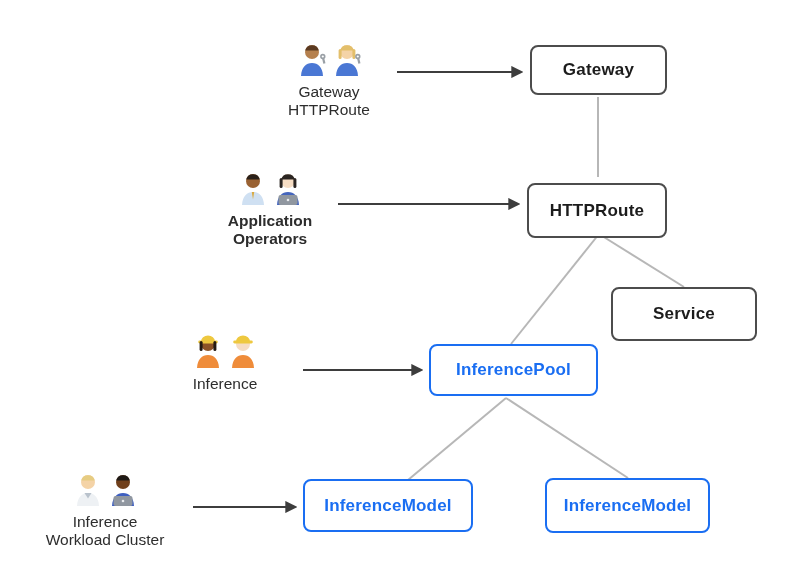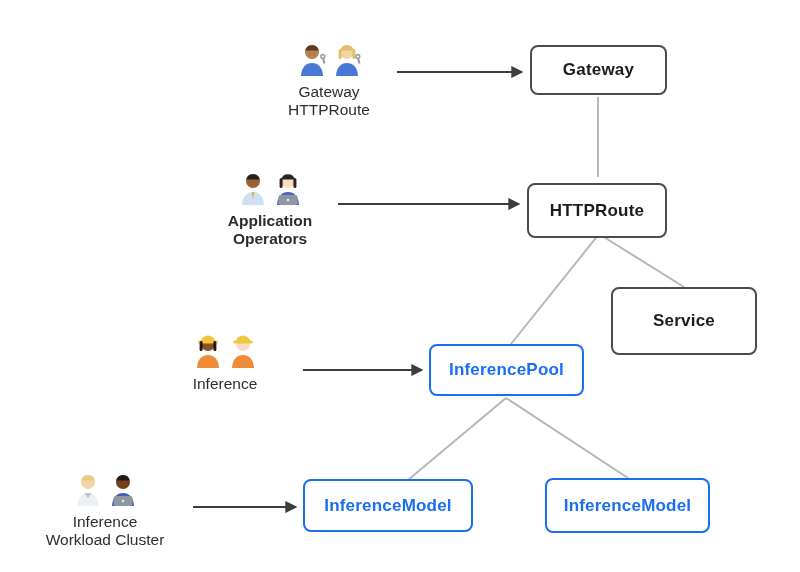--- a/index.html
+++ b/index.html
@@ -43,23 +43,23 @@
     <line class="arrow-line" x1="397" y1="72" x2="521" y2="72" marker-end="url(#ah)"></line>
     <line class="arrow-line" x1="338" y1="204" x2="518" y2="204" marker-end="url(#ah)"></line>
     <line class="arrow-line" x1="303" y1="370" x2="421" y2="370" marker-end="url(#ah)"></line>
     <line class="arrow-line" x1="193" y1="507" x2="295" y2="507" marker-end="url(#ah)"></line>
   </svg>
 
   <div class="node" style="left:530px;top:45px;width:137px;height:50px;">Gateway</div>
 
   <div class="node" style="left:527px;top:183px;width:140px;height:55px;">HTTPRoute</div>
 
-  <div class="node" style="left:611px;top:287px;width:146px;height:68px;">Service</div>
+  <div class="node" style="left:611px;top:287px;width:146px;height:54px;">Service</div>
 
-  <div class="node blue" style="left:429px;top:344px;width:155px;height:52px;">InferencePool</div>
+  <div class="node blue" style="left:429px;top:344px;width:169px;height:52px;">InferencePool</div>
 
   <div class="node blue" style="left:303px;top:479px;width:170px;height:53px;">InferenceModel</div>
 
   <div class="node blue" style="left:545px;top:478px;width:165px;height:55px;">InferenceModel</div>
 
   <div class="actor" style="left:249px;top:36px;">
     <div class="people">
         <svg viewBox="0 0 30 36" width="30" height="36">
           <path d="M4 36 C4.5 27 9 23 15 23 C21 23 25.5 27 26 36 Z" fill="#4a77d4"></path>
           <circle cx="15" cy="12" r="7" fill="#b5804e"></circle>

